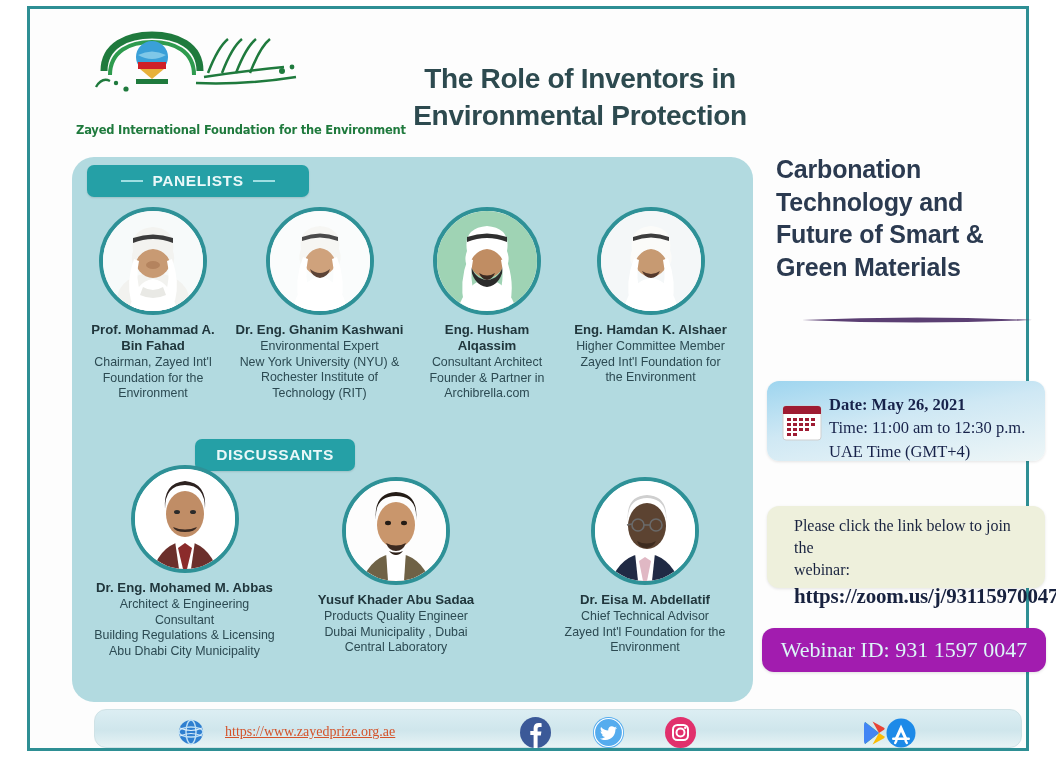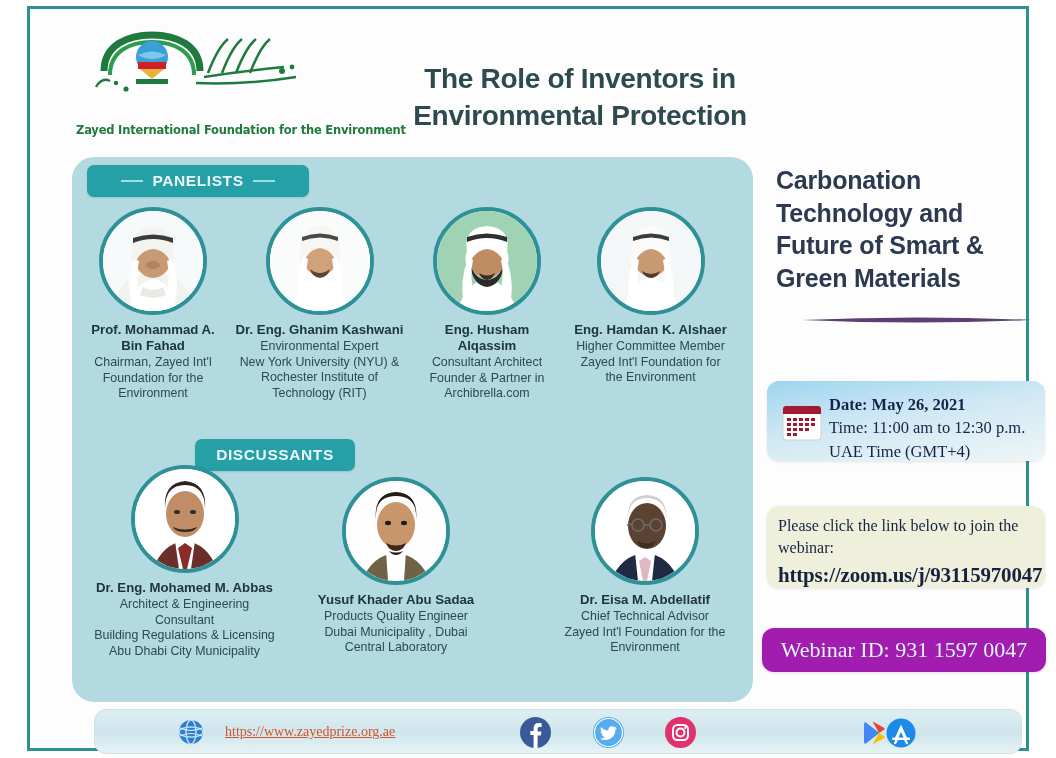--- a/index.html
+++ b/index.html
@@ -82,21 +82,21 @@
   .pn2{left:197px;top:198px;width:185px;}
   .pn3{left:382px;top:198px;width:150px;}
   .pn4{left:528px;top:198px;width:185px;}
   
   .ds1{left:62px;top:456px;width:185px;text-align:center;}
   .ds2{left:276px;top:468px;width:180px;}
   .fc1{left:520px;top:468px;width:190px;}
 
   
   .right-title{
-    position:absolute;left:746px;top:155px;width:280px;
+    position:absolute;left:746px;top:144px;width:280px;
     font-size:25px;font-weight:bold;line-height:1.30;
     color:#2b3a50;letter-spacing:-0.2px;
   }
   .divider{
     position:absolute;left:772px;top:308px;width:230px;height:5px;
   }
   .divider svg{display:block;}
 
   .datebox{
     position:absolute;left:737px;top:372px;width:278px;height:80px;
@@ -110,40 +110,40 @@
     font-family:"Liberation Serif", serif;
     font-size:16.5px;color:#17224a;line-height:1.42;
   }
   .date-lines .d1{font-weight:bold;}
 
   .linkbox{
     position:absolute;left:737px;top:497px;width:278px;height:82px;
     border-radius:12px;
     background:#eef0dc;
     box-shadow:0 1px 3px rgba(0,0,0,.10);
-    padding:9px 11px;box-sizing:border-box;
+    padding:9px 27px;box-sizing:border-box;
     font-family:"Liberation Serif", serif;
     font-size:16px;color:#18223f;line-height:1.36;
   }
   .linkbox .zoomurl{
     font-weight:bold;font-size:21px;letter-spacing:-0.2px;
     display:block;margin-top:2px;
   }
   .idbar{
     position:absolute;left:732px;top:619px;width:284px;height:44px;
     border-radius:12px;background:#a21caf;
     display:flex;align-items:center;justify-content:center;
     font-family:"Liberation Serif", serif;
     font-size:22px;color:#ddf6f8;
     box-shadow:0 1px 3px rgba(0,0,0,.12);
   }
 
   
   .footer{
-    position:absolute;left:64px;top:700px;width:928px;height:45px;
+    position:absolute;left:64px;top:700px;width:928px;height:39px;
     border-radius:12px;
     background:linear-gradient(180deg,#dceef3 0%,#cfe6ec 55%,#e7f3f5 100%);
     border:1px solid #cfe2e6;box-sizing:border-box;
   }
   .globe-icon{position:absolute;left:82px;top:8px;width:28px;height:28px;}
   .site-url{
     position:absolute;left:130px;top:14px;
     font-family:"Liberation Serif", serif;
     font-size:14px;color:#d4532a;text-decoration:underline;
   }

